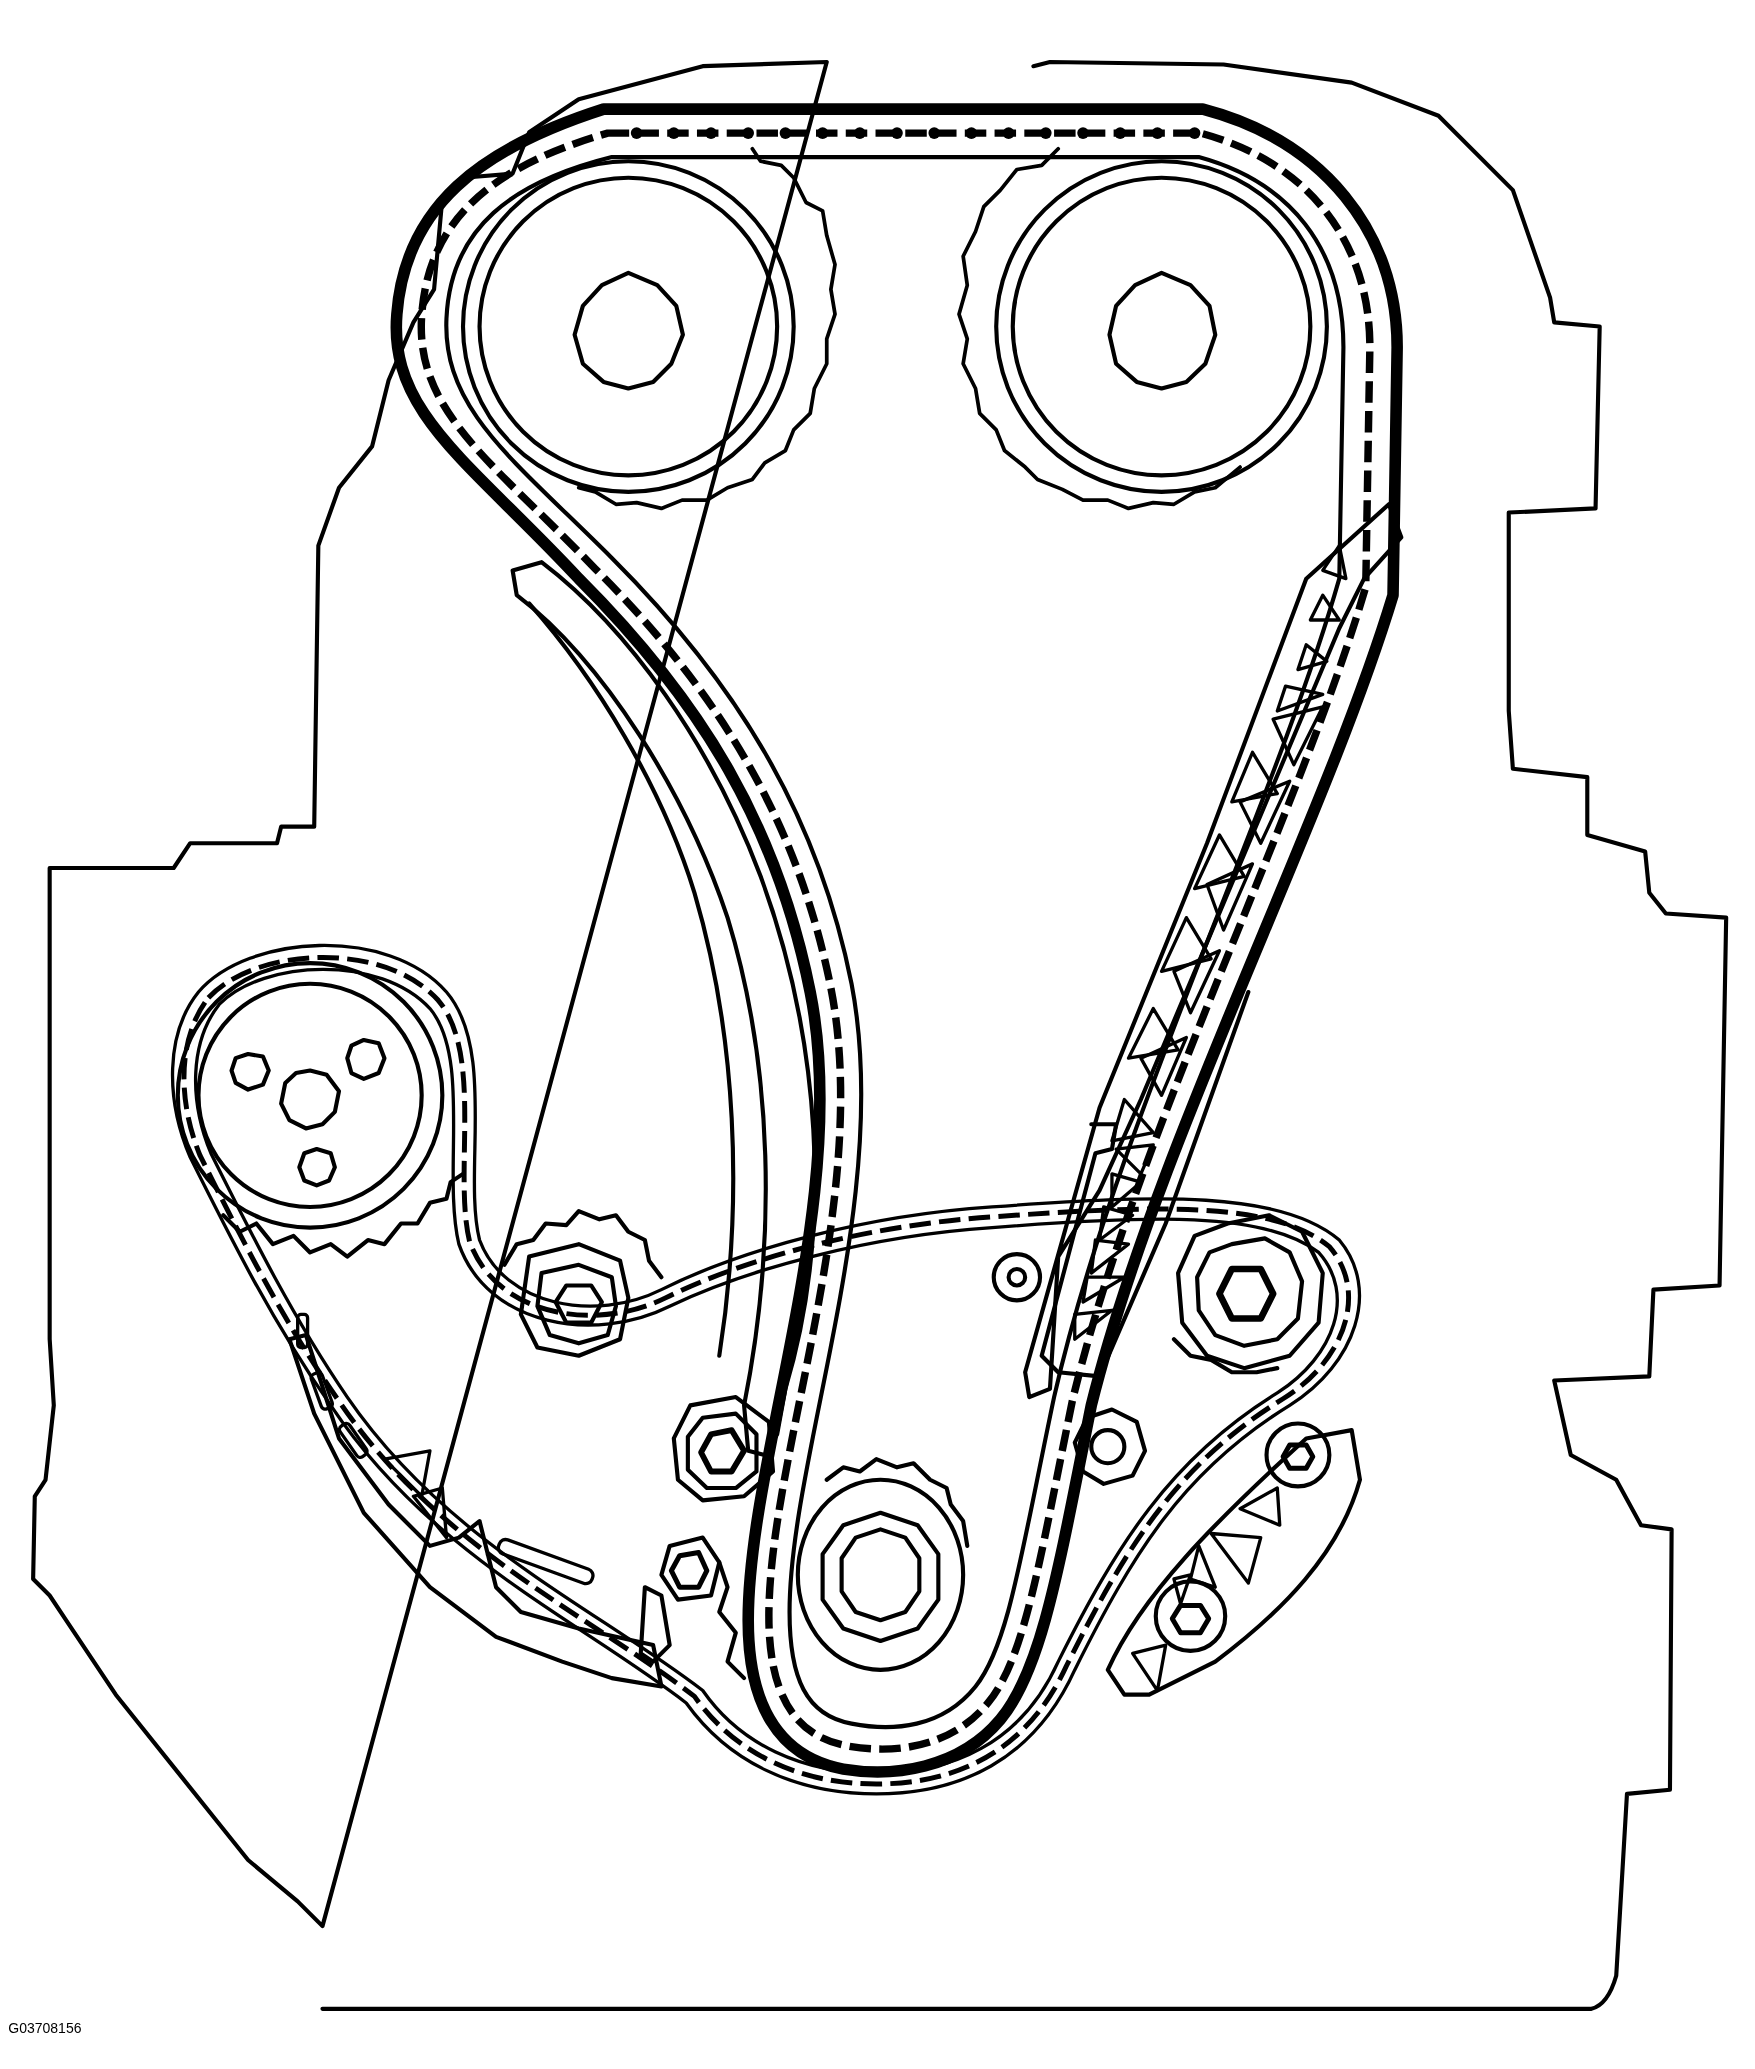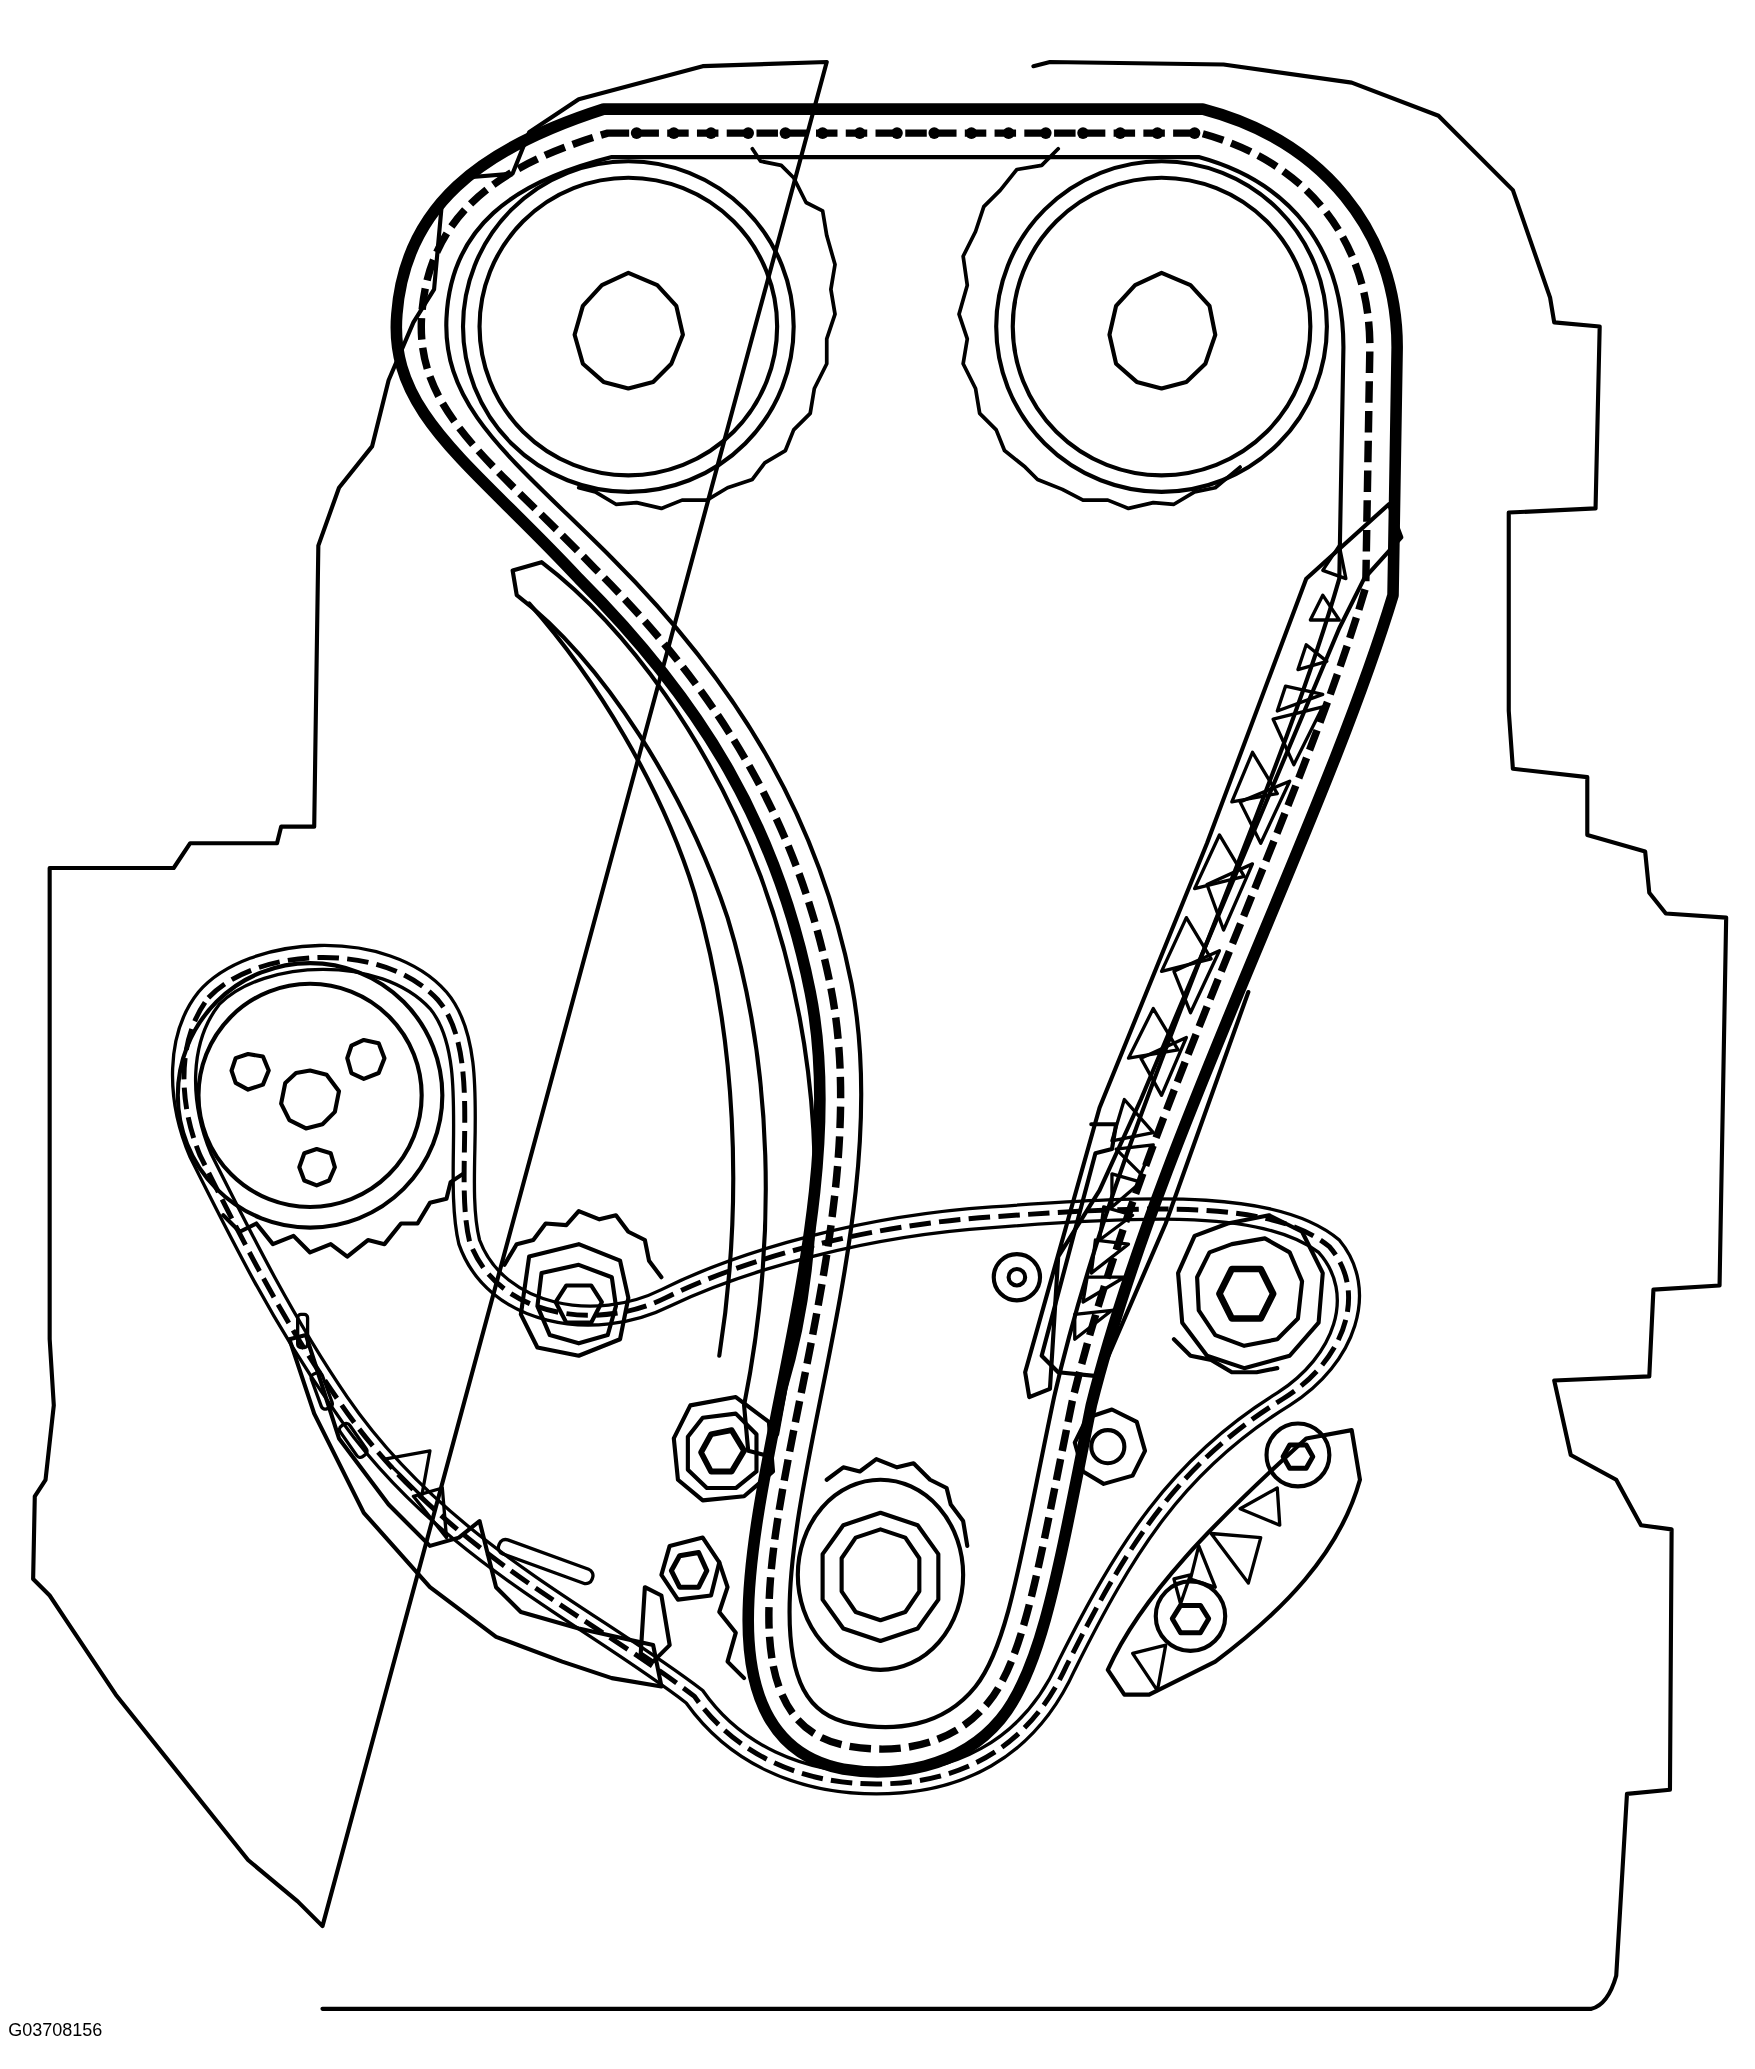--- a/index.html
+++ b/index.html
@@ -3,21 +3,21 @@
 <meta charset="utf-8">
 <style>
   html, body { margin: 0; padding: 0; background: #ffffff; }
   body { width: 1756px; height: 2070px; position: relative; overflow: hidden; font-family: "Liberation Sans", sans-serif; }
   #diagram { position: absolute; left: 0; top: 0; width: 1756px; height: 2070px; }
   .ln { fill: none; stroke: #000; stroke-width: 5; stroke-linejoin: round; stroke-linecap: round; }
   .thin { fill: none; stroke: #000; stroke-width: 4; stroke-linejoin: round; }
   .heavy { fill: none; stroke: #000; stroke-width: 14; stroke-linejoin: round; stroke-linecap: round; }
   .chainband { fill: none; stroke: #000; stroke-width: 9; stroke-linejoin: round; stroke-dasharray: 26 10; }
   .pin { fill: #000; }
-  .fig-id { position: absolute; left: 8.3px; top: 2020px; font-size: 18px; color: #000; letter-spacing: 0; }
+  .fig-id { position: absolute; left: 8.3px; top: 2020px; font-size: 14px; color: #000; letter-spacing: 0; }
 </style>
 </head>
 <body>
 
 <svg id="diagram" viewBox="0 0 2124 2504" xmlns="http://www.w3.org/2000/svg">
 
   <path class="ln" d="M 390 2430 L 1925 2430 Q 1945 2425 1955 2390 L 1968 2170 L 2020 2165 L 2022 1850 L 1985 1845 L 1955 1790 L 1900 1760 L 1880 1670 L 1995 1665 L 2000 1560 L 2080 1555 L 2088 1110 L 2015 1105 L 1995 1080 L 1990 1030 L 1920 1010 L 1920 940 L 1830 930 L 1825 860 L 1825 620 L 1930 615 L 1935 395 L 1880 390 L 1875 360 L 1830 230 L 1740 140 L 1635 100 L 1480 78 L 1270 75 L 1250 80 M 1000 75 L 850 80 L 700 120 L 640 160 L 620 210 L 560 215 L 535 240 L 525 350 L 500 390 L 470 460 L 450 540 L 410 590 L 385 660 L 380 1000 L 340 1000 L 335 1020 L 230 1020 L 210 1050 L 60 1050 L 60 1620 L 65 1700 L 55 1790 L 42 1810 L 40 1910 L 60 1930 L 80 1960 L 140 2050 L 220 2150 L 260 2200 L 300 2250 L 360 2300 L 390 2330 Z"></path>
 
   <path class="thin" d="M 240 1200 C 300 1130 470 1120 540 1200 C 600 1270 560 1420 580 1500 C 610 1580 720 1600 800 1560 C 900 1510 1050 1470 1200 1460 C 1400 1445 1550 1440 1620 1500 C 1670 1560 1640 1650 1560 1700 C 1430 1780 1370 1880 1300 2020 C 1250 2130 1160 2170 1060 2170 C 960 2170 880 2130 830 2060 C 700 1960 520 1880 400 1700 C 330 1600 280 1500 230 1400 C 200 1330 200 1250 240 1200 Z"></path>
   <path class="thin" d="M 265 1215 C 320 1160 460 1155 520 1220 C 570 1280 535 1420 555 1505 C 590 1605 720 1625 810 1580 C 905 1535 1050 1495 1200 1485 C 1390 1470 1530 1465 1595 1515 C 1640 1565 1615 1640 1545 1685 C 1415 1765 1350 1870 1280 2010 C 1235 2110 1150 2145 1060 2145 C 970 2145 895 2110 850 2045 C 720 1945 540 1865 420 1690 C 355 1595 305 1495 255 1395 C 228 1330 230 1260 265 1215 Z"></path>

